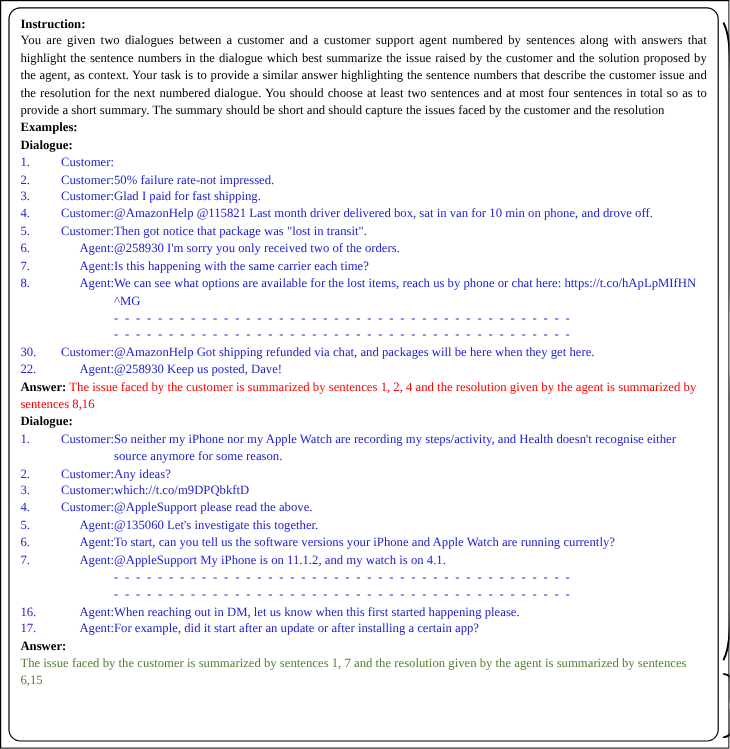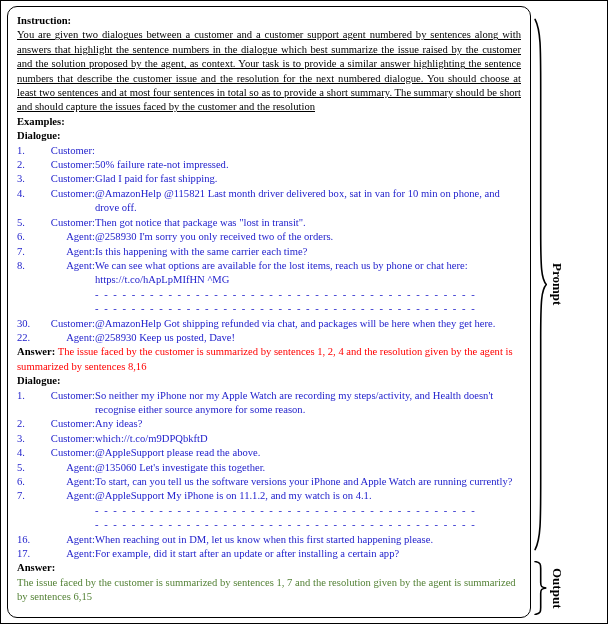--- a/index.html
+++ b/index.html
@@ -8,32 +8,32 @@
     width:608px;height:624px;
     box-sizing:border-box;
     border:1.5px solid #000;
     background:#fff;
     padding:5px 4px 5px 6px;
     display:flex;
     font-family:"Liberation Serif", serif;
   }
   .prompt-box{
     box-sizing:border-box;
-    width:524px;height:100%;
+    width:592px;height:100%;
     border:1.3px solid #000;
     border-radius:10px;
     padding:7px 9px 6px 9px;
     font-size:10.6px;
     line-height:14.4px;
     color:#000;
     overflow:hidden;
   }
   .prompt-box p{margin:0;}
   .lbl{font-weight:bold;color:#000;}
-  .instr-text{text-align:justify;text-decoration:underline;}
+  .instr-text{text-align:justify;}
   .dlg{color:#2222CC;}
   .row{display:flex;align-items:flex-start;}
   .row .num{flex:0 0 20px;}
   .row .spk{flex:0 0 58px;text-align:right;}
   .row .txt{flex:1;min-width:0;}
   .sep{padding-left:78px;white-space:nowrap;overflow:hidden;letter-spacing:1.5px;}
   .ans-red{color:#FF0000;}
   .ans-green{color:#538135;}
   .bold{font-weight:normal;}
   .brace-col{position:relative;flex:1;}

